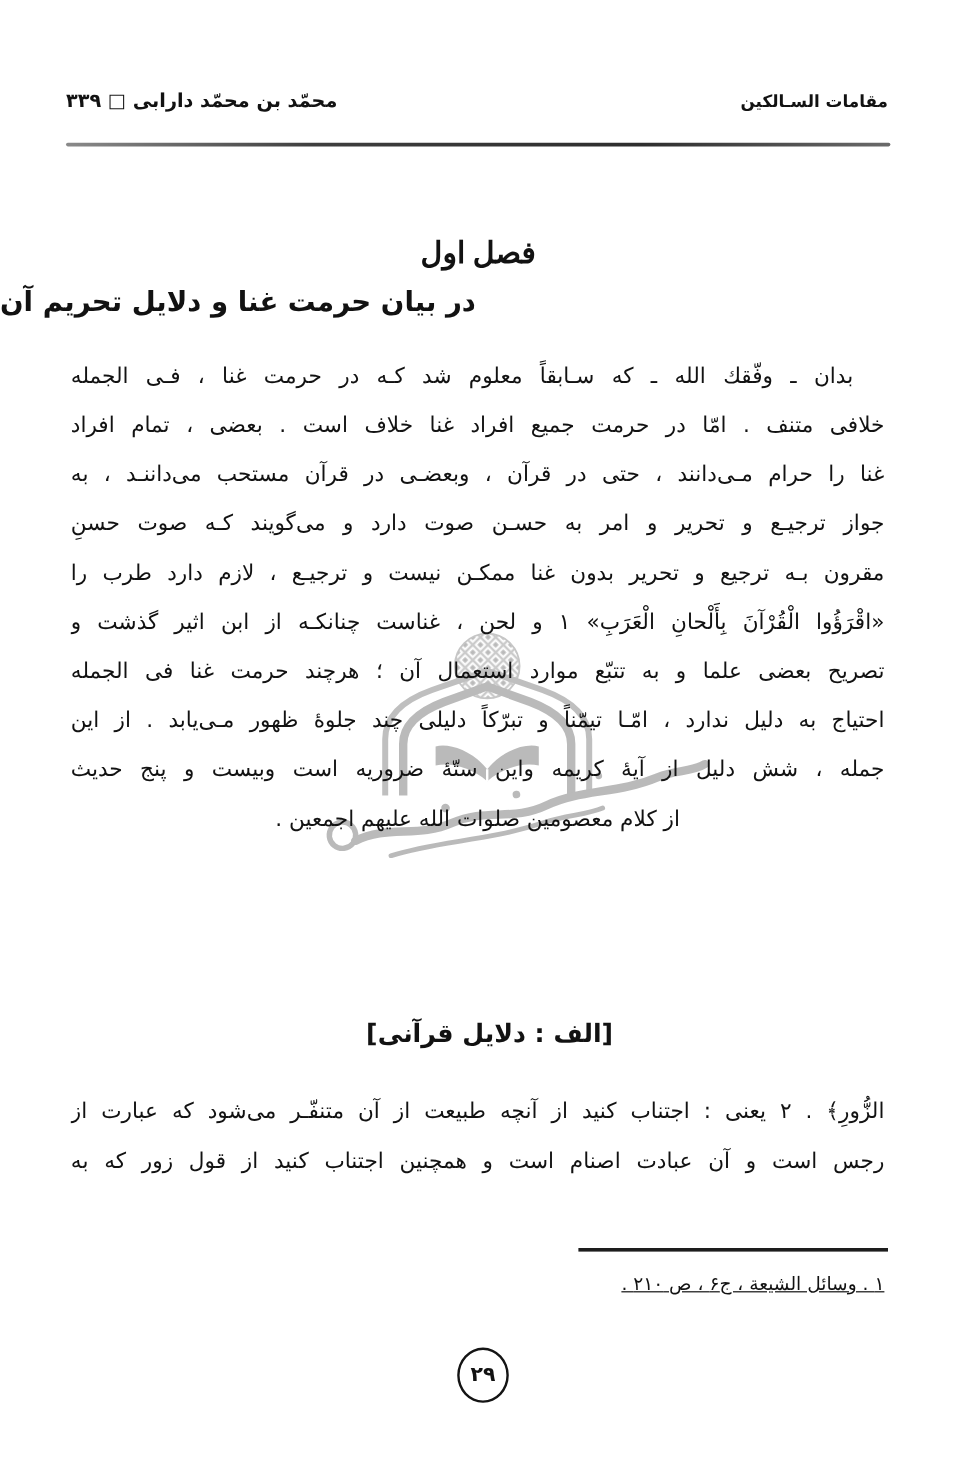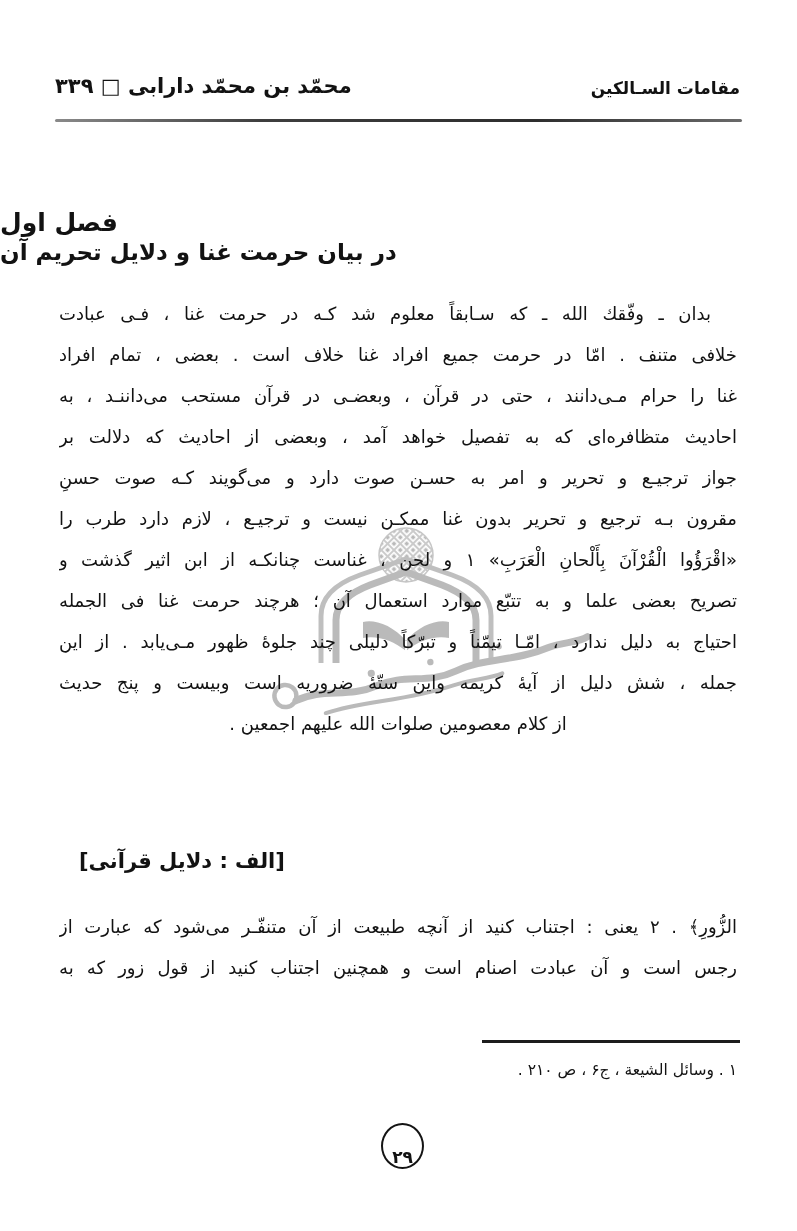--- a/index.html
+++ b/index.html
@@ -10,36 +10,36 @@
     font-family:"DejaVu Sans",sans-serif;
     direction:rtl;
     color:#121212;
     overflow:hidden;
   }
   
   .header{
     position:absolute;top:74px;right:57px;left:55px;
     display:flex;justify-content:space-between;align-items:flex-end;
   }
-  .h-right{font-size:17px;font-weight:bold;letter-spacing:0.2px;}
-  .h-left{font-size:21px;font-weight:bold;}
+  .h-right{font-size:14px;font-weight:bold;letter-spacing:0.2px;}
+  .h-left{font-size:16px;font-weight:bold;}
   .top-rule{
     position:absolute;top:119px;right:55px;width:687px;height:3px;
     background:linear-gradient(to left,#6a6a6a,#2e2e2e 30%,#3e3e3e 70%,#8a8a8a);
     border-radius:2px;
   }
   
   .watermark{
     position:absolute;left:250px;top:515px;width:360px;height:200px;
     opacity:0.9;
   }
   
   .title{
-    position:absolute;top:208px;left:0;width:100%;
-    text-align:left;font-size:25px;font-weight:bold;
+    position:absolute;top:196px;left:0;width:100%;
+    text-align:center;font-size:25px;font-weight:bold;font-family:Liberation Serif, serif;
   }
   .subtitle{
     position:absolute;top:239px;left:0;width:100%;
     text-align:left;font-size:23px;font-weight:bold;
   }
   
   .p1,.p2{
     position:absolute;right:60px;width:678px;
     font-size:18px;
   }
@@ -52,42 +52,42 @@
   }
   .line.indent{padding-right:26px;}
   .line.center{text-align-last:center;}
   .section-heading{
     position:absolute;top:849px;right:60px;width:678px;
     text-align:right;padding-left:0;
     font-size:21px;font-weight:bold;
     padding-right:0;box-sizing:border-box;
   }
   .section-heading span{display:inline-block;margin-left:20px;}
-  .section-heading{text-align:left;}
+  .section-heading{text-align:center;}
   .section-heading .inner{direction:rtl;}
   
   .fn-rule{
     position:absolute;top:1040px;left:55px;right:auto;
     width:258px;height:3px;background:#1d1d1d;
     left:auto;right:57px;
   }
   
   .fn-rule{right:auto;left:55px;}
   .fn-rule{left:auto;right:57px;}
   .footnotes{
     position:absolute;top:1053px;right:60px;width:678px;
-    font-size:15.5px;text-align:right;
+    font-size:15.5px;text-align:right;text-decoration:underline;
   }
   .fn-line{line-height:35px;}
   
   .page-circle{
     position:absolute;left:381px;top:1123px;
     width:43px;height:46px;
     border:2.5px solid #141414;border-radius:50%;
-    display:flex;align-items:flex-end;justify-content:center;
+    display:flex;align-items:center;justify-content:center;
     font-size:17px;font-weight:bold;
     box-sizing:border-box;
   }
 </style>
 </head>
 <body>
 
 <div class="page">
 
   <div class="header">
@@ -124,24 +124,23 @@
         <circle cx="182" cy="146" r="3.2" fill="#b3b3b3" stroke="none"></circle>
         <circle cx="252" cy="139" r="2.8" fill="#b3b3b3" stroke="none"></circle>
       </g>
     </svg>
   </div>
 
   <div class="title">فصل اول</div>
   <div class="subtitle">در بيان حرمت غنا و دلايل تحريم آن</div>
 
   <div class="p1">
-    <div class="line indent">بدان ـ وفّقك الله ـ كه سـابقاً معلوم شد كـه در حرمت غنا ، فـى عبادت</div>
+    <div class="line indent">بدان ـ وفّقك الله ـ كه سـابقاً معلوم شد كـه در حرمت غنا ، فـى الجمله</div>
     <div class="line">خلافى متنف . امّا در حرمت جميع افراد غنا خلاف است . بعضى ، تمام افراد</div>
     <div class="line">غنا را حرام مـى‌دانند ، حتى در قرآن ، وبعضـى در قرآن مستحب مى‌داننـد ، به</div>
-    <div class="line">احاديث متظافره‌اى كه به تفصيل خواهد آمد ، وبعضى از احاديث كه دلالت بر</div>
     <div class="line">جواز ترجيـع و تحرير و امر به حسـن صوت دارد و مى‌گويند كـه صوت حسنِ</div>
     <div class="line">مقرون بـه ترجيع و تحرير بدون غنا ممكـن نيست و ترجيـع ، لازم دارد طرب را</div>
     <div class="line">«اقْرَؤُوا الْقُرْآنَ بِأَلْحانِ الْعَرَبِ» ۱ و لحن ، غناست چنانكـه از ابن اثير گذشت و</div>
     <div class="line">تصريح بعضى علما و به تتبّع موارد استعمال آن ؛ هرچند حرمت غنا فى الجمله</div>
     <div class="line">احتياج به دليل ندارد ، امّـا تيمّناً و تبرّكاً دليلى چند جلوهٔ ظهور مـى‌يابد . از اين</div>
     <div class="line">جمله ، شش دليل از آيهٔ كريمه واين ستّهٔ ضروريه است وبيست و پنج حديث</div>
     <div class="line center">از كلام معصومين صلوات الله عليهم اجمعين .</div>
   </div>
 
   <div class="section-heading">

